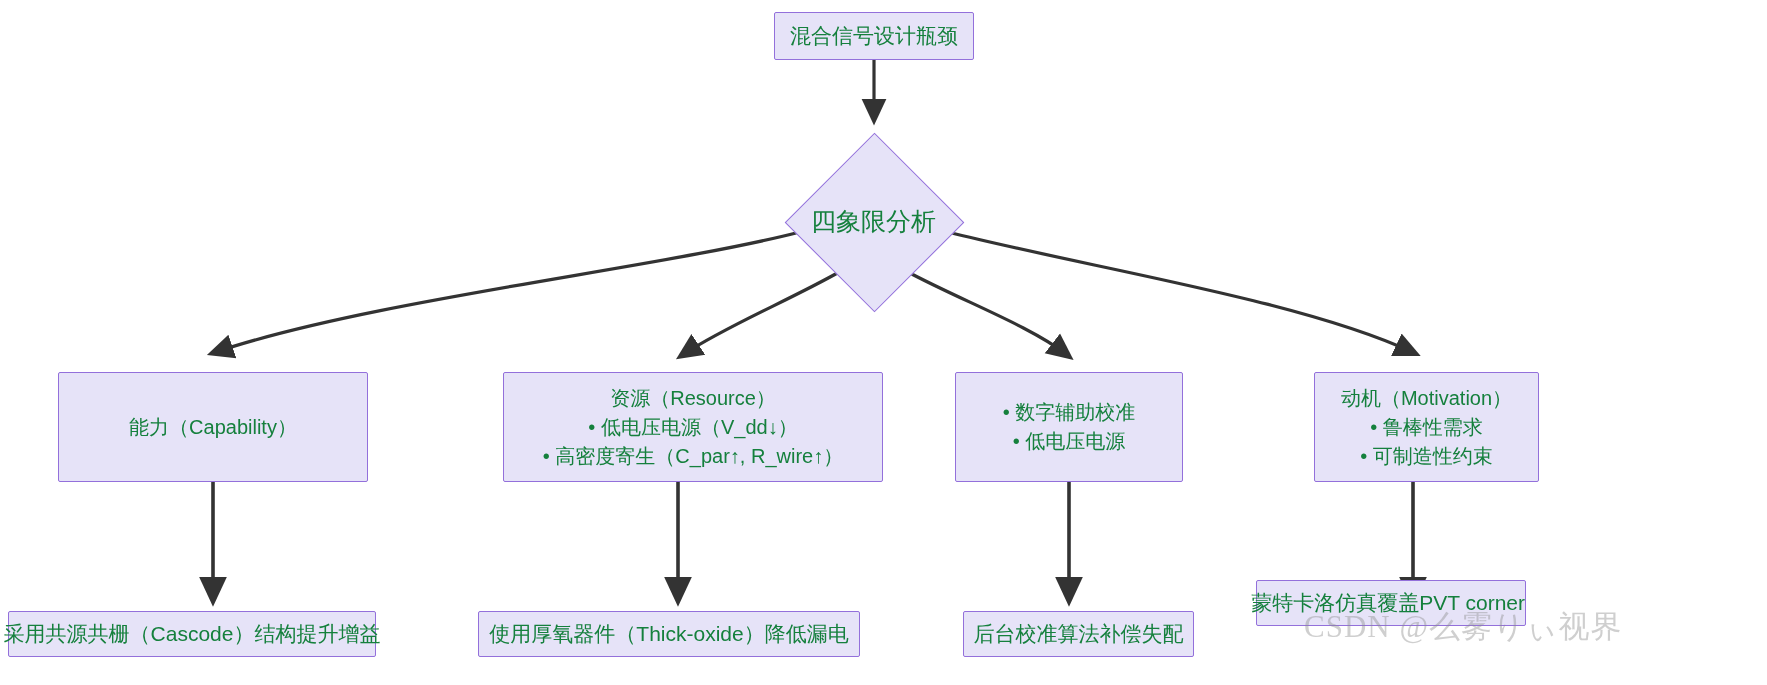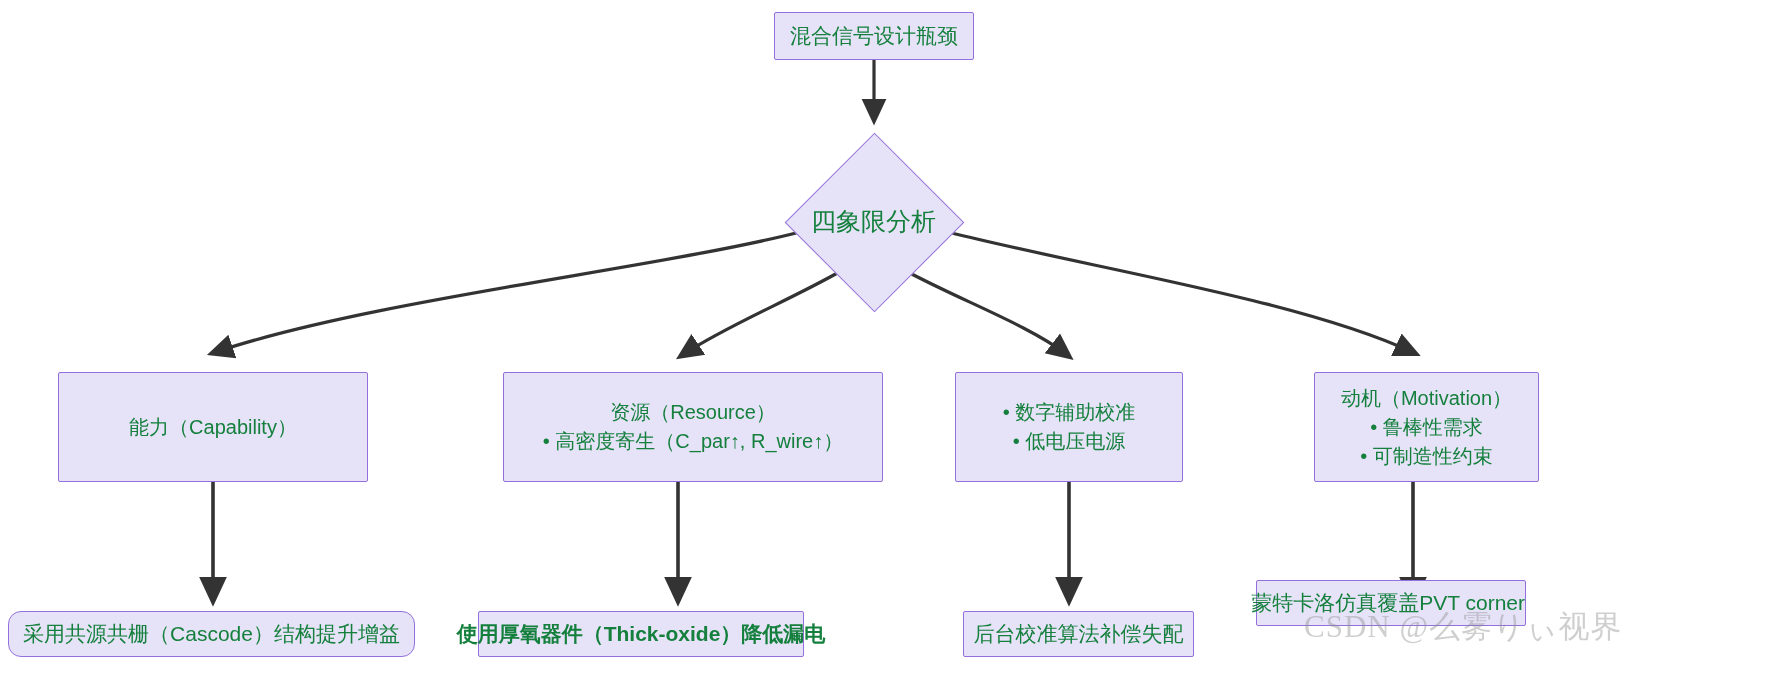--- a/index.html
+++ b/index.html
@@ -91,22 +91,22 @@
   #node-q1 { left: 58px;   top: 372px; width: 310px; height: 110px; }
   #node-q2 { left: 503px;  top: 372px; width: 380px; height: 110px; }
   #node-q3 { left: 955px;  top: 372px; width: 228px; height: 110px; }
   #node-q4 { left: 1302px; top: 372px; width: 225px; height: 110px; margin-left: 12px; }
 
   
   .action {
     font-size: 21px;
     height: 46px;
   }
-  #node-a1 { left: 8px;    top: 611px; width: 407px; border-radius: 13px; }
-  #node-a2 { left: 478px;  top: 611px; width: 326px; font-weight: bold; }
+  #node-a1 { left: 8px;    top: 611px; width: 368px; }
+  #node-a2 { left: 478px;  top: 611px; width: 382px; }
   #node-a3 { left: 963px;  top: 611px; width: 231px; }
   #node-a4 { left: 1256px; top: 580px; width: 270px; align-items: flex-end; }
 
   
   #watermark {
     position: absolute;
     left: 1304px;
     top: 606px;
     width: 330px;
     font-size: 31px;
@@ -151,20 +151,21 @@
     <div class="diamond-shape"></div>
     <div class="diamond-label">四象限分析</div>
   </div>
 
   <div class="node quad" id="node-q1">
     <div class="line">能力（Capability）</div>
   </div>
 
   <div class="node quad" id="node-q2">
     <div class="line">资源（Resource）</div>
+    <div class="line">• 低电压电源（V_dd↓）</div>
     <div class="line">• 高密度寄生（C_par↑, R_wire↑）</div>
   </div>
 
   <div class="node quad" id="node-q3">
     <div class="line">• 数字辅助校准</div>
     <div class="line">• 低电压电源</div>
   </div>
 
   <div class="node quad" id="node-q4">
     <div class="line">动机（Motivation）</div>

